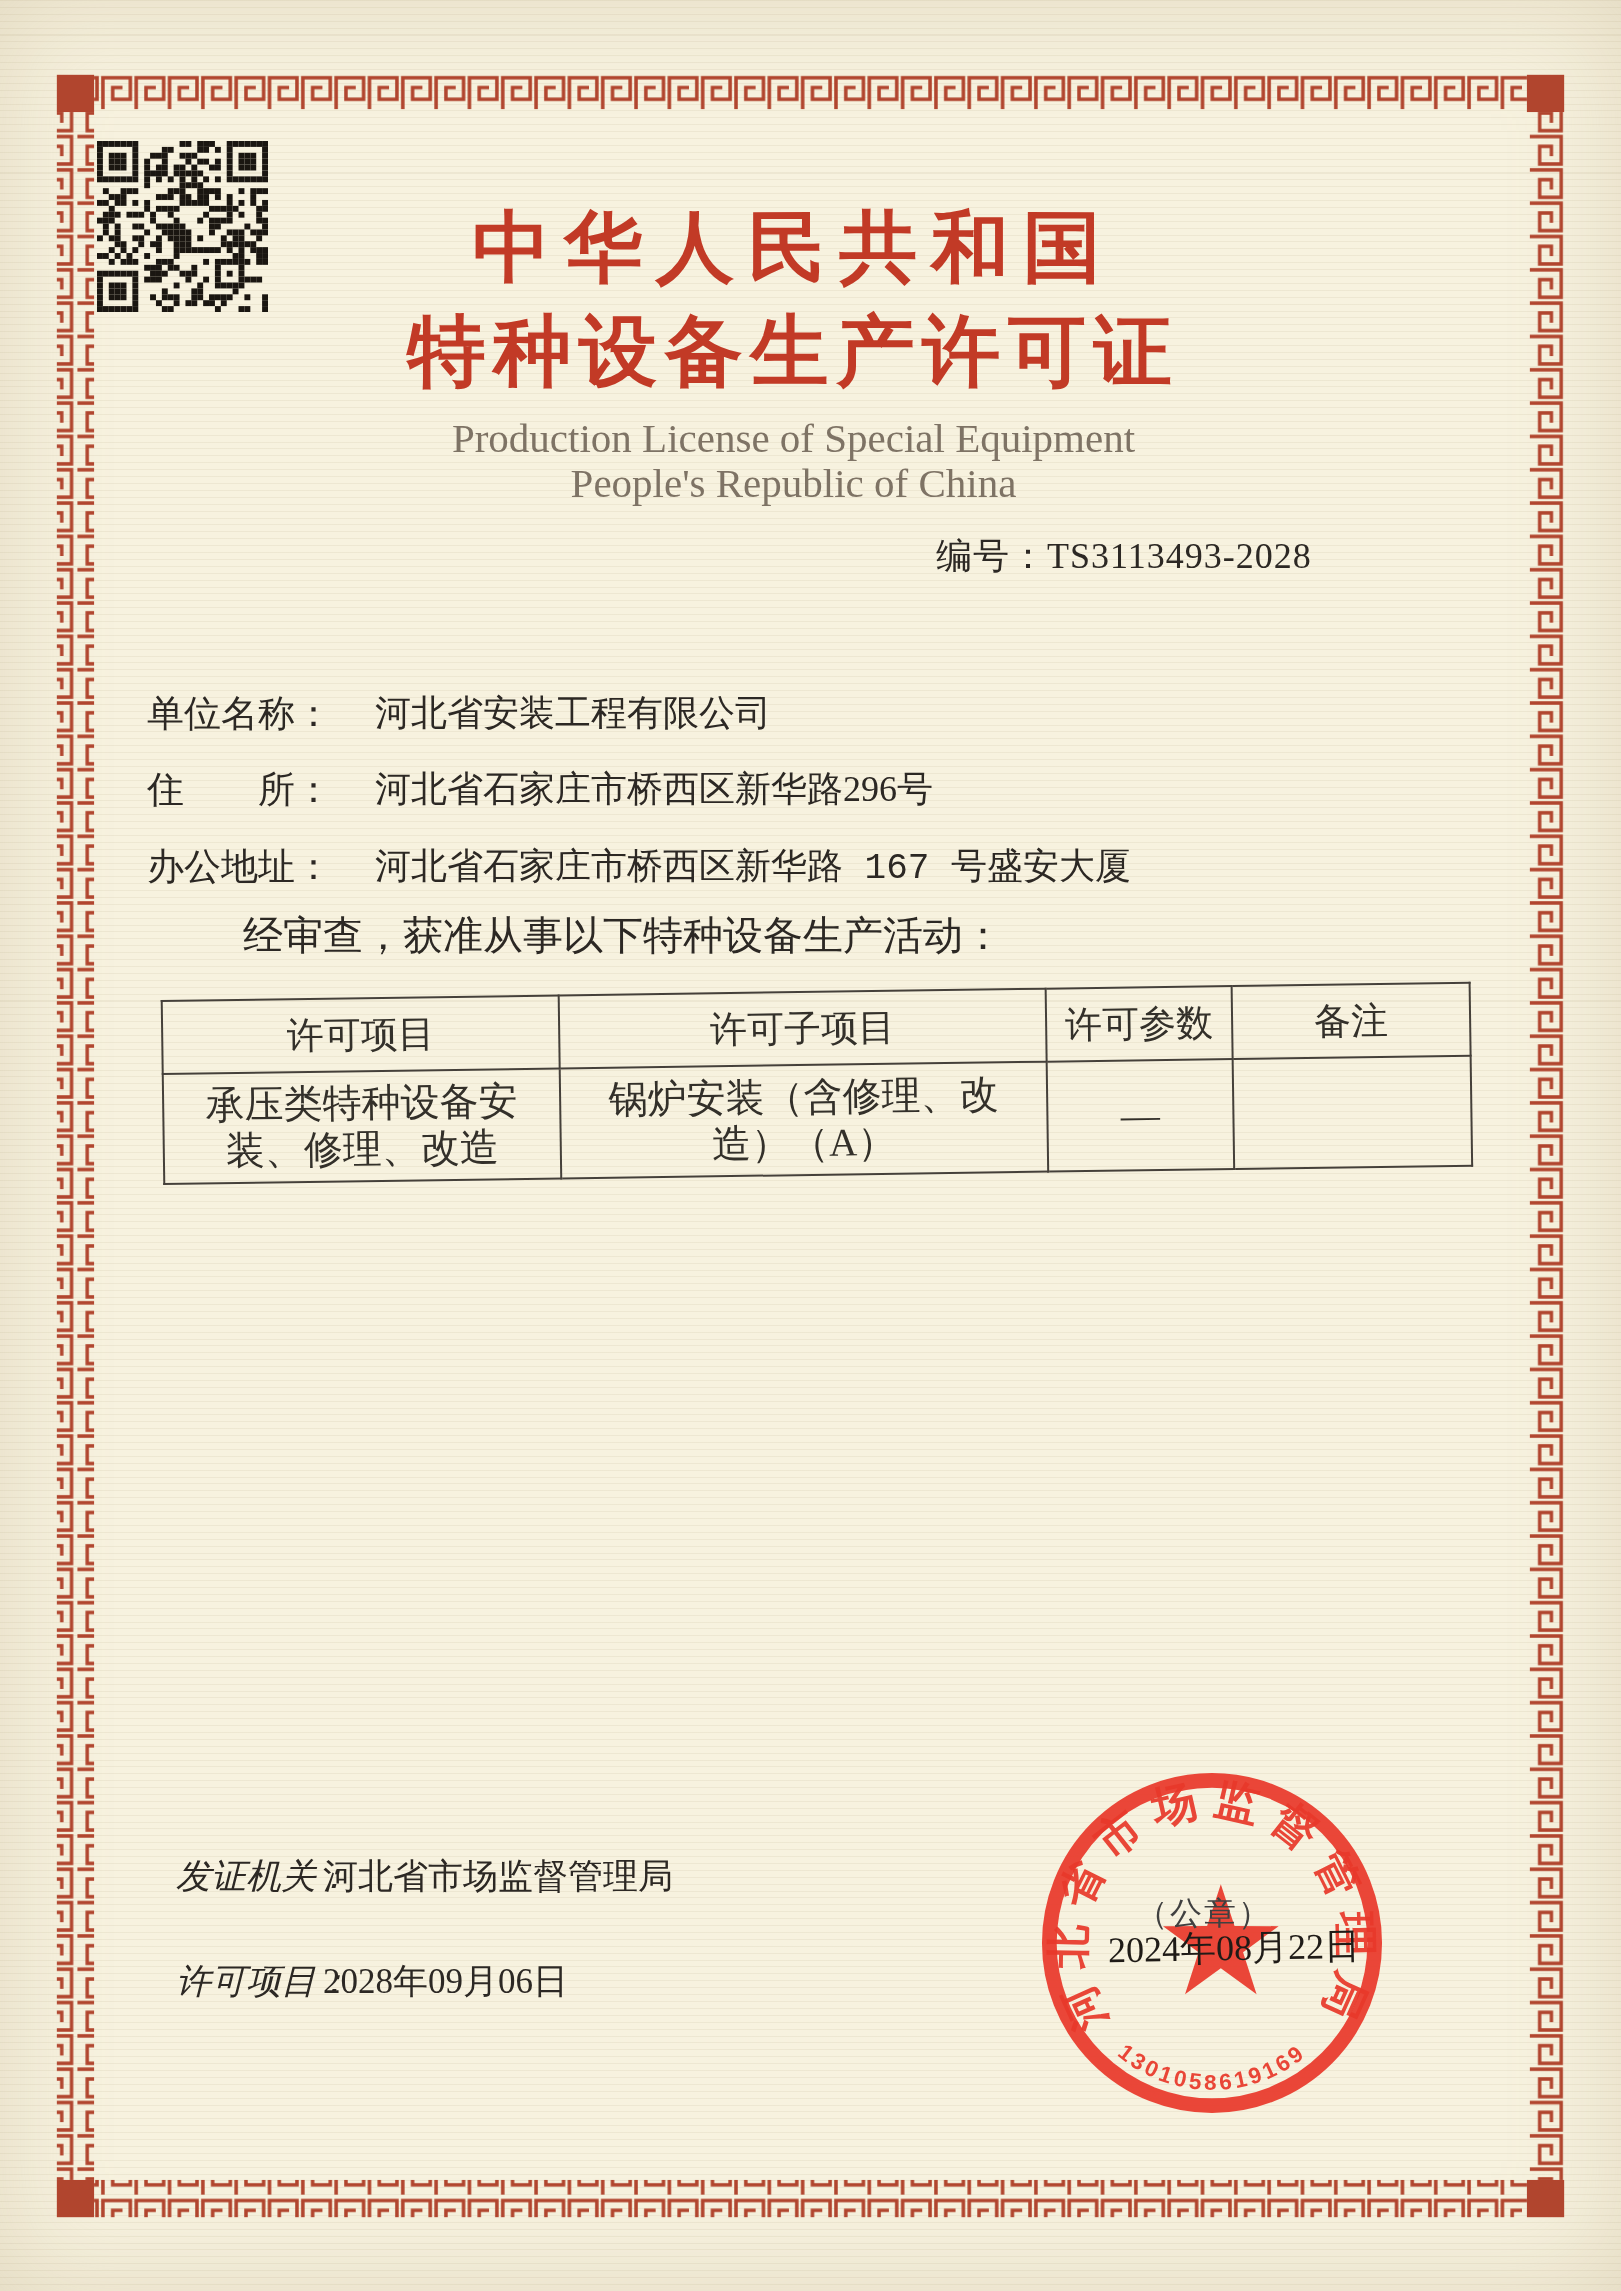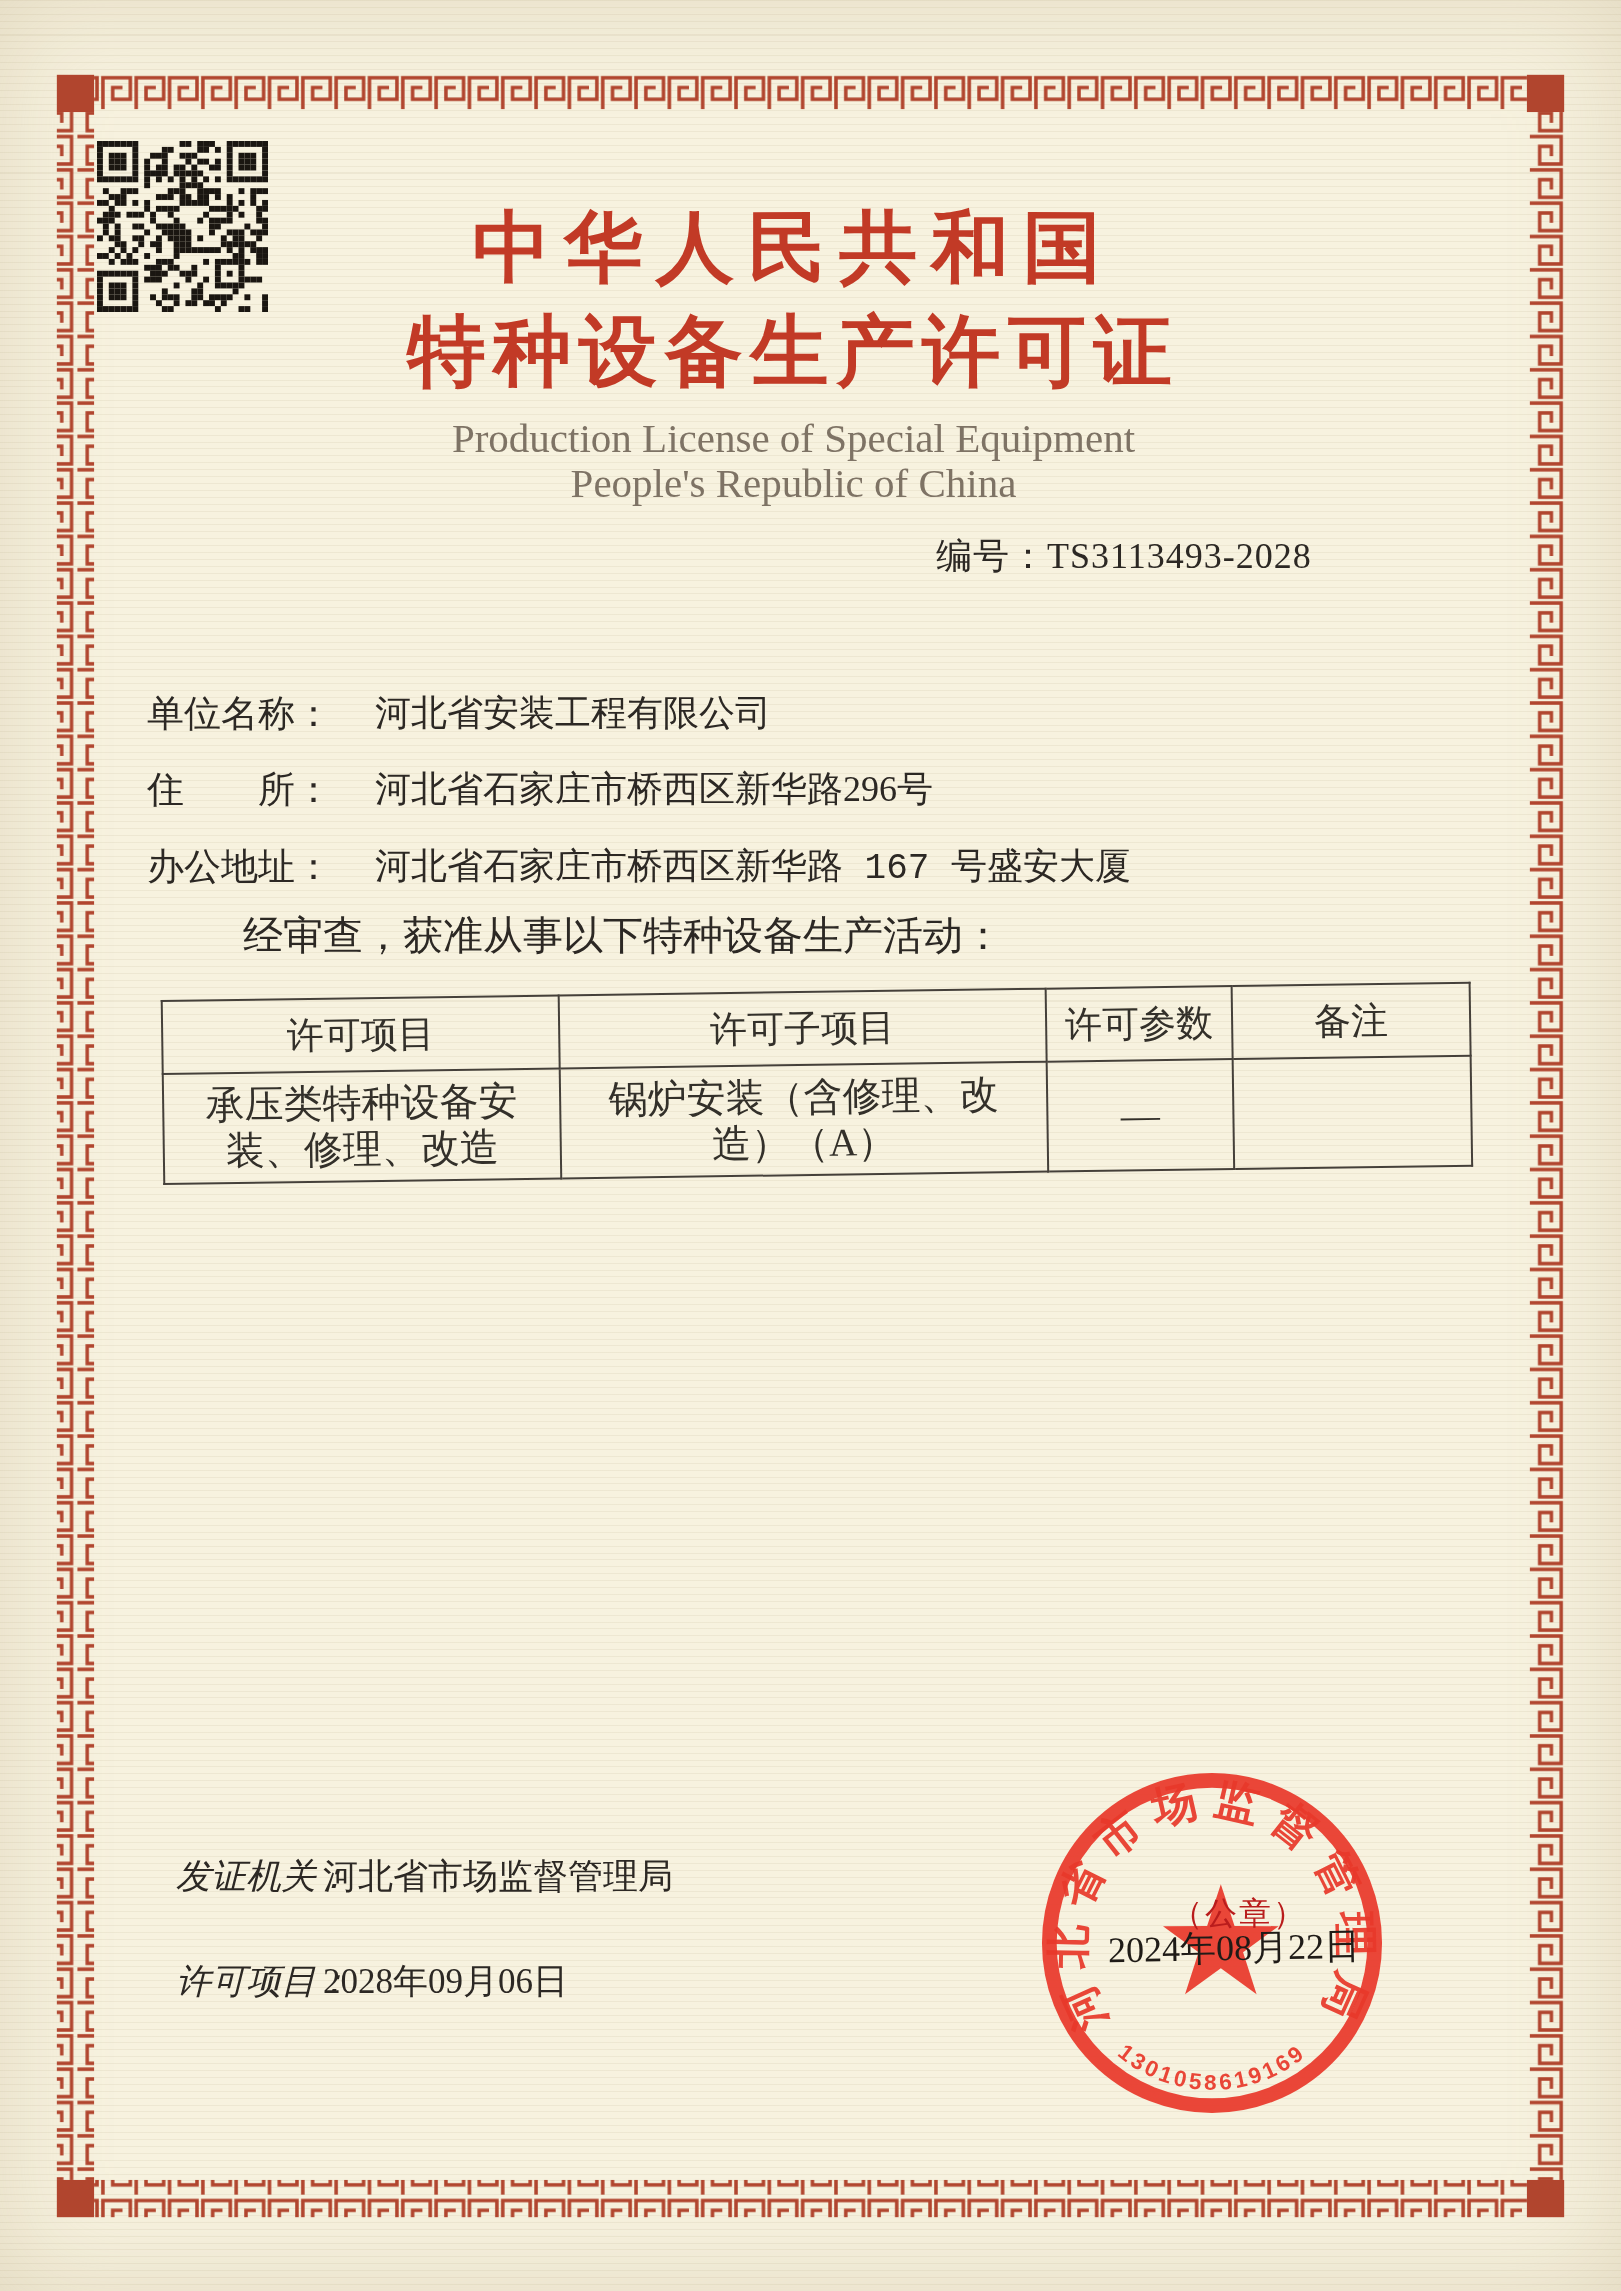--- a/index.html
+++ b/index.html
@@ -50,21 +50,21 @@
   }
   .lic-table thead tr{height:73px;}
   .lic-table tbody tr{height:110px;}
   .lic-table th{font-size:37px;}
   
   .b-label{left:176px;font-size:35px;white-space:nowrap;font-style:italic;}
   .b-value{left:323px;font-size:35px;white-space:nowrap;}
   .rowi{top:1853px;} .rowv{top:1958px;}
   
   .seal-svg{left:1016px;top:1747px;width:392px;height:392px;}
-  .seal-note{left:1171px;top:1892px;font-size:32px;color:#b91c1c;white-space:nowrap;letter-spacing:2px;}
+  .seal-note{left:1136px;top:1892px;font-size:32px;color:#404040;white-space:nowrap;letter-spacing:2px;}
   .seal-date{left:1108px;top:1924px;font-size:36px;color:#1f1b17;white-space:nowrap;transform:rotate(-1deg);}
   .qr-svg{left:97px;top:141px;width:171px;height:171px;}
 </style>
 </head>
 <body>
 
 <div class="paper"></div>
 
 <svg class="abs" style="left:0;top:0;" width="1621" height="2292" viewBox="0 0 1654 2338">
   <defs>

